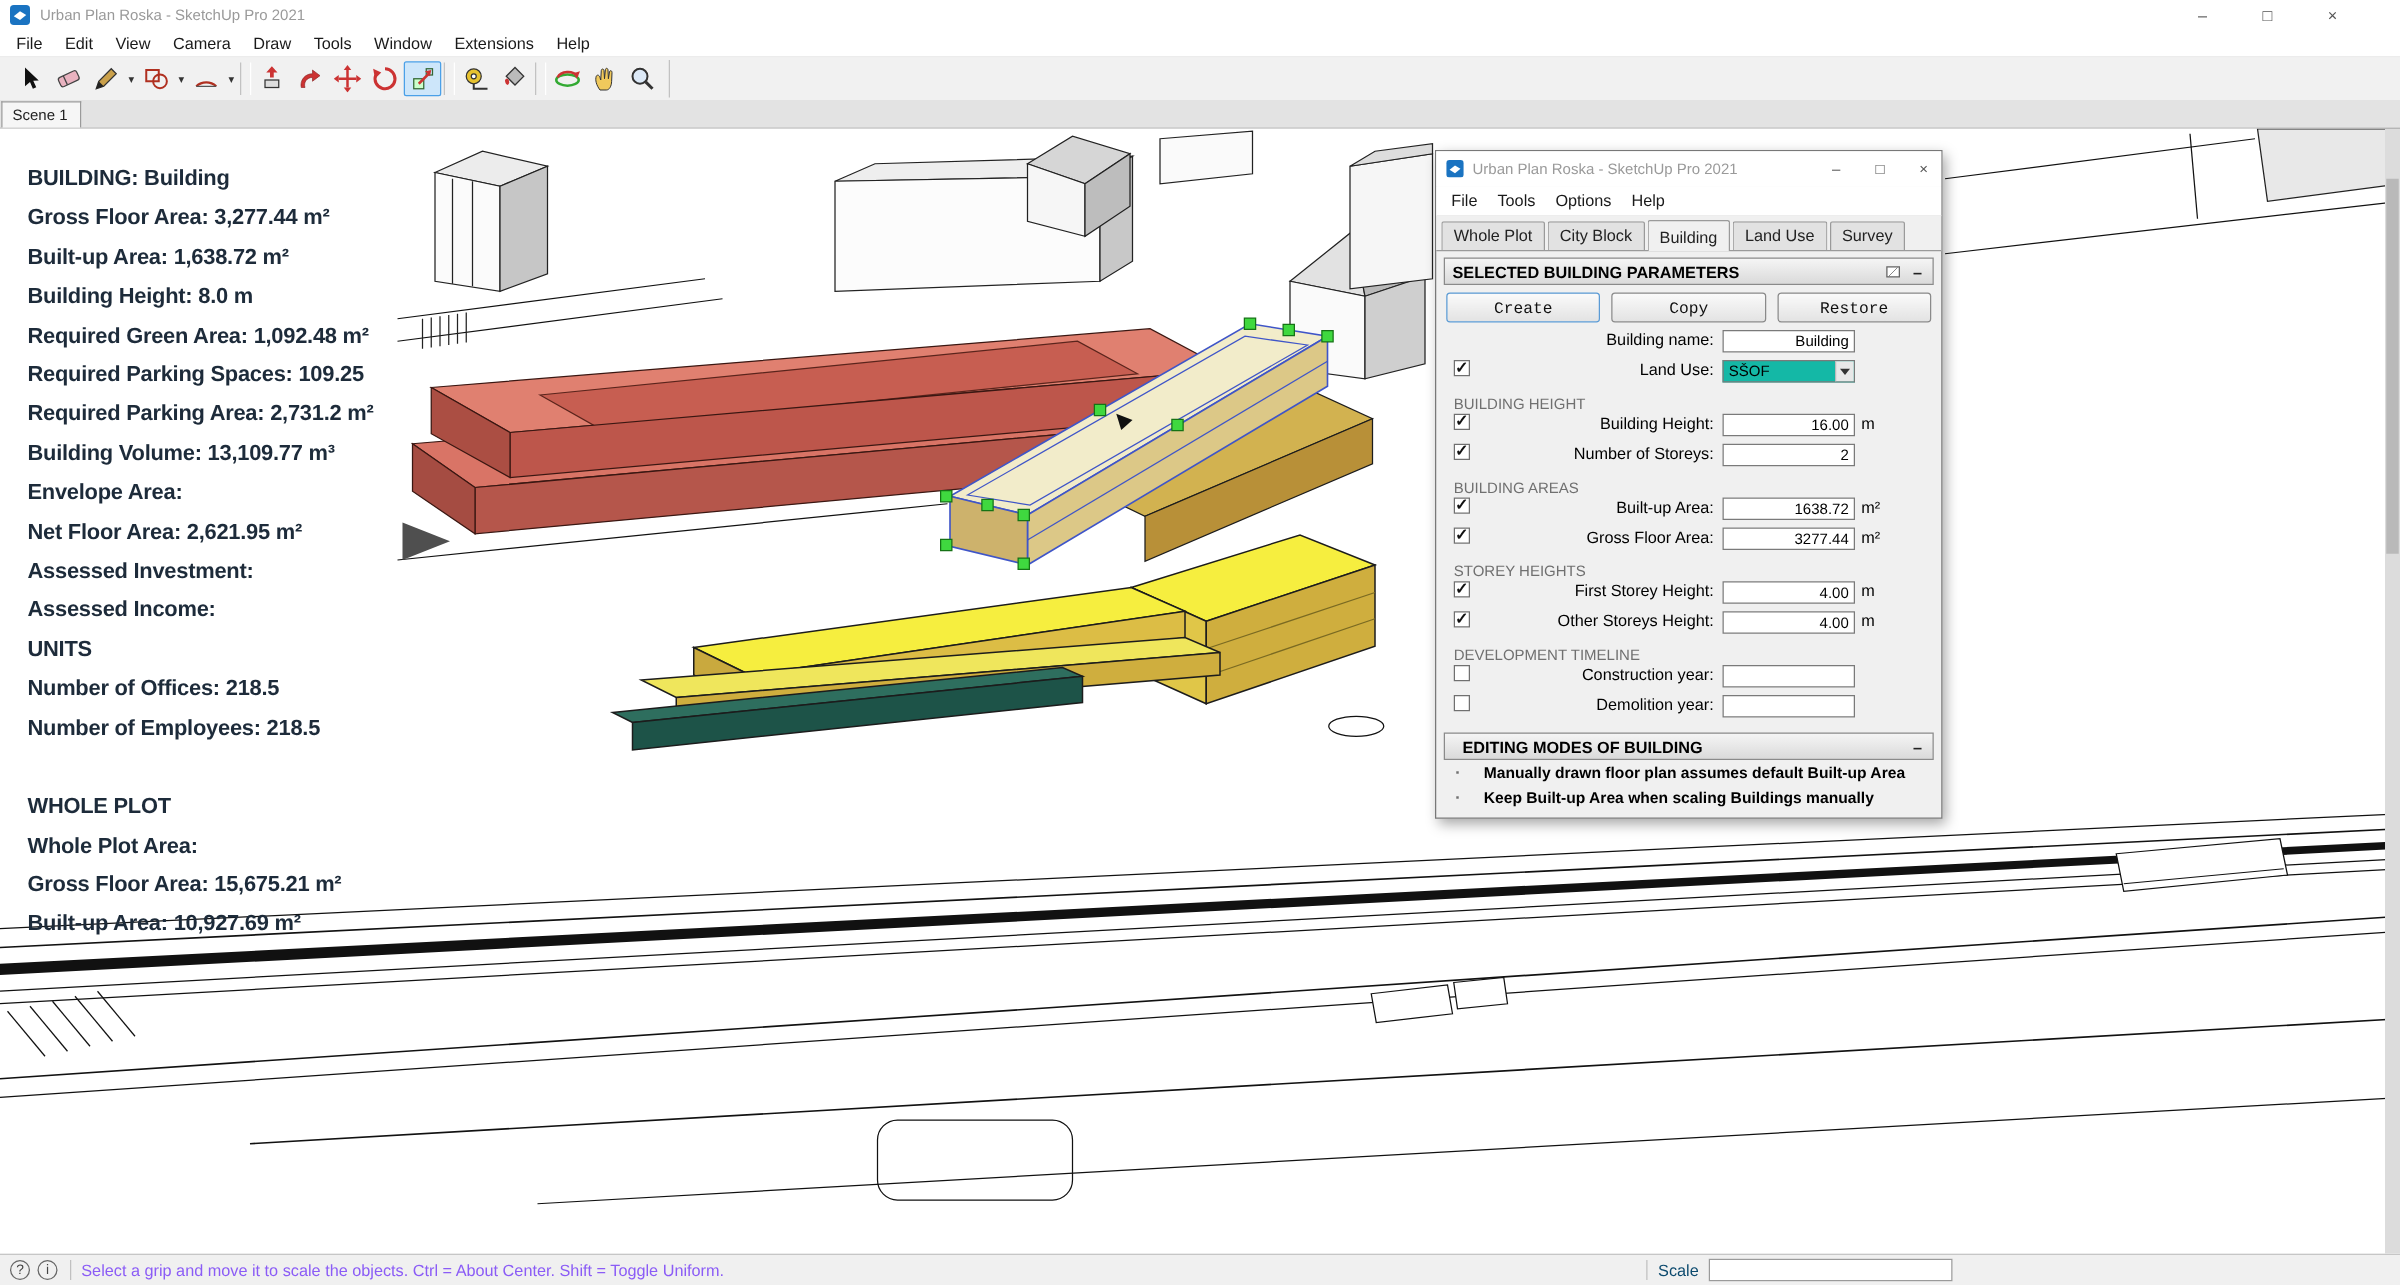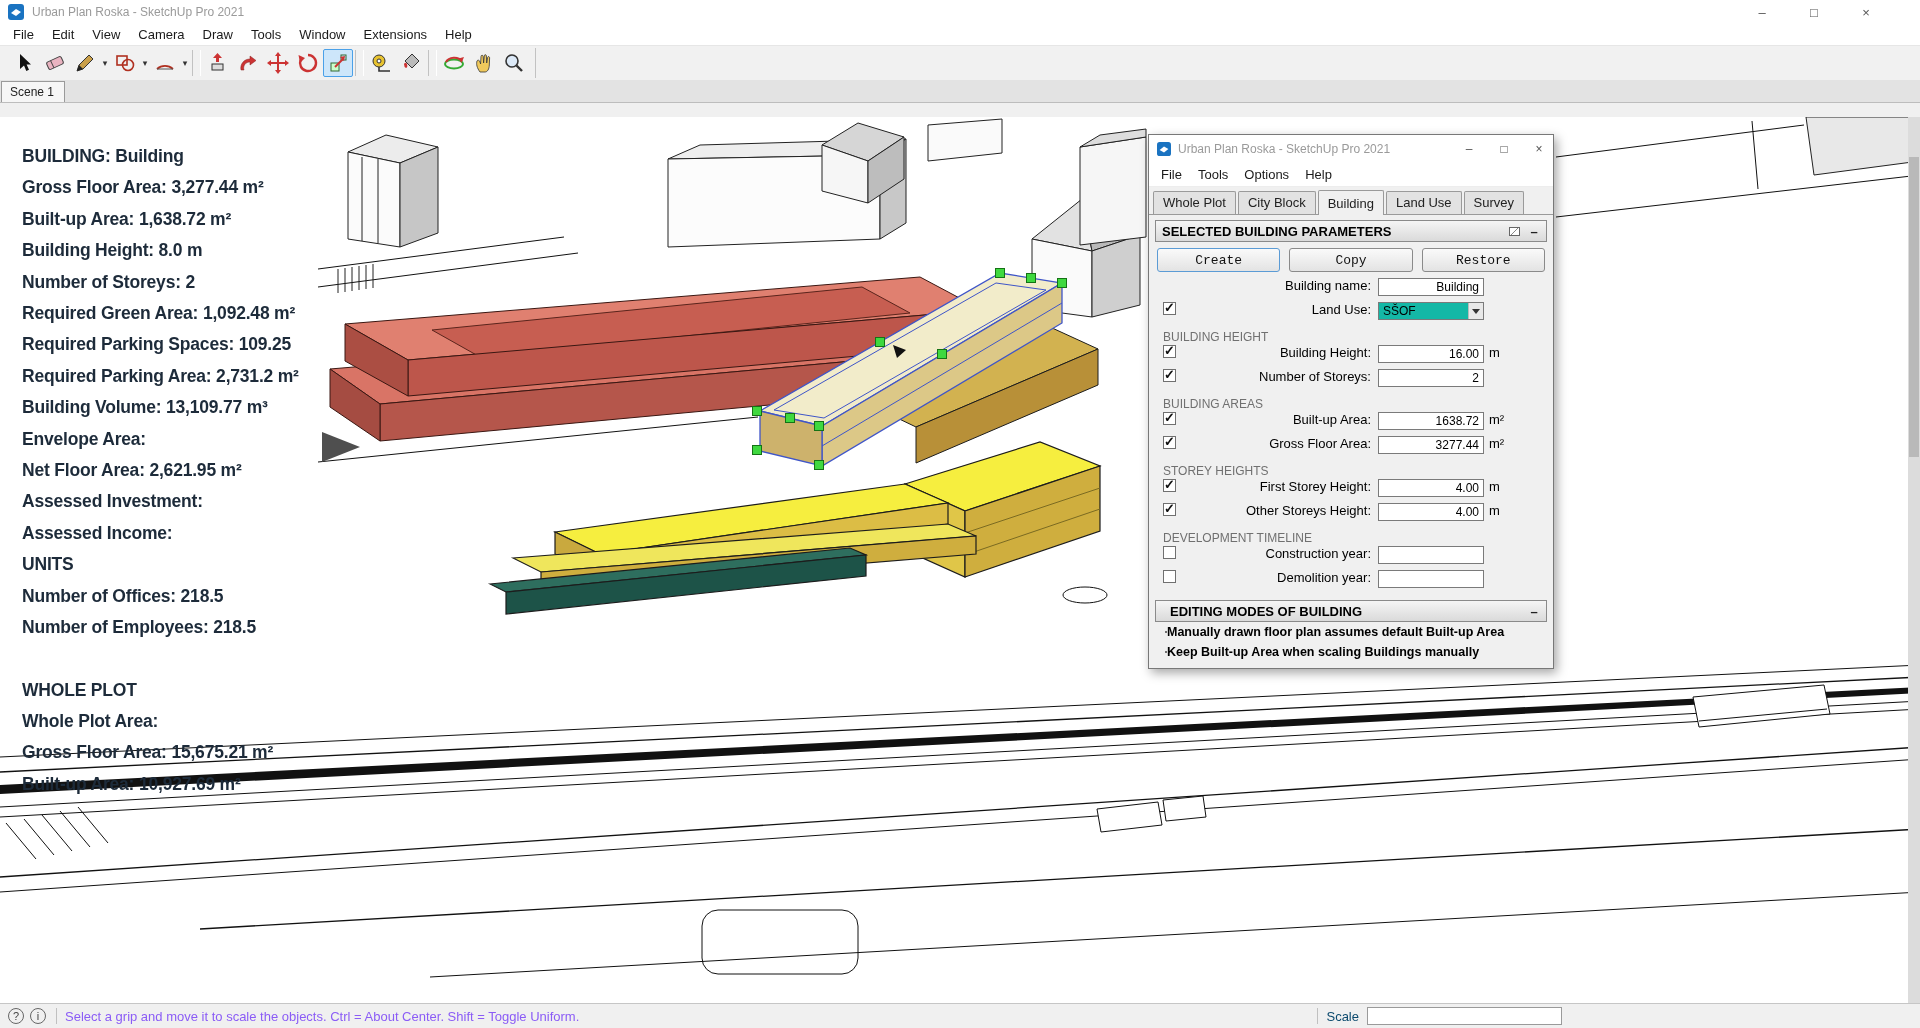--- a/index.html
+++ b/index.html
@@ -25,21 +25,21 @@
   .tcaret { font-size:9px; color:#333; width:10px; text-align:center; }
   .tsep { width:9px; height:26px; margin:0 2px; border-left:1px solid #c2c2c2; border-right:1px solid #ffffff; }
   .tend { height:30px; border-left:1px solid #c2c2c2; margin-left:6px; }
 
   #scenetabs { position:absolute; top:80px; left:0; width:1920px; height:23px; background:#e3e3e3;
                border-bottom:1px solid #bdbdbd; display:flex; align-items:flex-end; }
   #scenetab1 { background:#f6f6f6; border:1px solid #9a9a9a; border-bottom:none; font-size:12px;
                padding:3px 10px 3px 8px; margin-left:1px; color:#222; }
 
   
-  #viewport { position:absolute; top:117px; left:0; width:1920px; height:900px; background:#ffffff; }
+  #viewport { position:absolute; top:103px; left:0; width:1920px; height:900px; background:#ffffff; }
   #scene-svg { position:absolute; top:0; left:0; }
 
   #info-overlay { position:absolute; top:24px; left:22px; color:#1d2b3a; font-weight:700;
                   font-size:17.5px; line-height:31.4px; letter-spacing:-0.2px; white-space:nowrap; }
   #info-overlay .gap-above { margin-top:31px; }
 
   
   #dialog { position:absolute; left:1148px; top:17px; width:406px; background:#f0f0f0;
             border:1px solid #787878; box-shadow:3px 4px 10px rgba(0,0,0,.35); font-size:13px; }
   #dlg-titlebar { height:28px; background:#ffffff; display:flex; align-items:center; padding-left:8px; gap:7px; }
@@ -79,21 +79,21 @@
   .punit { margin-left:5px; font-size:13px; color:#000; width:30px; }
   .dselect { width:106px; height:18px; border:1px solid #7a7a7a; background:#14b8a6; display:flex;
              align-items:center; font-size:12px; }
   .dselect .val { flex:1; padding-left:4px; }
   .dselect .dd { width:15px; height:16px; border-left:1px solid #bbb; background:#e8e8e8;
                  display:flex; align-items:center; justify-content:center; }
   .dd-tri { width:0; height:0; border-left:4px solid transparent; border-right:4px solid transparent;
             border-top:5px solid #333; }
   .seclabel { font-size:12px; color:#707070; padding:4px 0 1px 8px; }
 
-  .eopt { height:20px; display:flex; align-items:center; padding-left:10px; }
+  .eopt { height:20px; display:flex; align-items:center; padding-left:10px;gap:20px; }
   .eopt .lbl { font-size:12.5px; font-weight:700; color:#000; margin-left:0px; }
 
   
   #statusbar { position:absolute; top:1003px; left:0; width:1920px; height:25px; background:#f0f0f0;
                border-top:1px solid #c6c6c6; display:flex; align-items:center; padding-left:8px; }
   .sicon { width:16px; height:16px; border:1px solid #666; border-radius:50%; font-size:11px;
            color:#444; display:flex; align-items:center; justify-content:center; margin-right:6px; }
   .ssep { width:1px; height:16px; background:#c0c0c0; margin:0 8px 0 4px; }
   #status-msg { font-size:13px; color:#8b5cf6; }
   #sb-right { margin-left:auto; margin-right:358px; display:flex; align-items:center; gap:8px; }
@@ -365,21 +365,20 @@
       <rect x="1908" y="0" width="12" height="900" fill="#dcdcdc"></rect>
       <rect x="1909" y="40" width="10" height="300" fill="#b9b9b9"></rect>
     </g>
   </svg>
 
   <div id="info-overlay">
     <div>BUILDING: Building</div>
     <div>Gross Floor Area: 3,277.44 m²</div>
     <div>Built-up Area: 1,638.72 m²</div>
     <div>Building Height: 8.0 m</div>
-    <div>Number of Storeys: 2</div>
     <div>Required Green Area: 1,092.48 m²</div>
     <div>Required Parking Spaces: 109.25</div>
     <div>Required Parking Area: 2,731.2 m²</div>
     <div>Building Volume: 13,109.77 m³</div>
     <div>Envelope Area:</div>
     <div>Net Floor Area: 2,621.95 m²</div>
     <div>Assessed Investment:</div>
     <div>Assessed Income:</div>
     <div>UNITS</div>
     <div>Number of Offices: 218.5</div>

